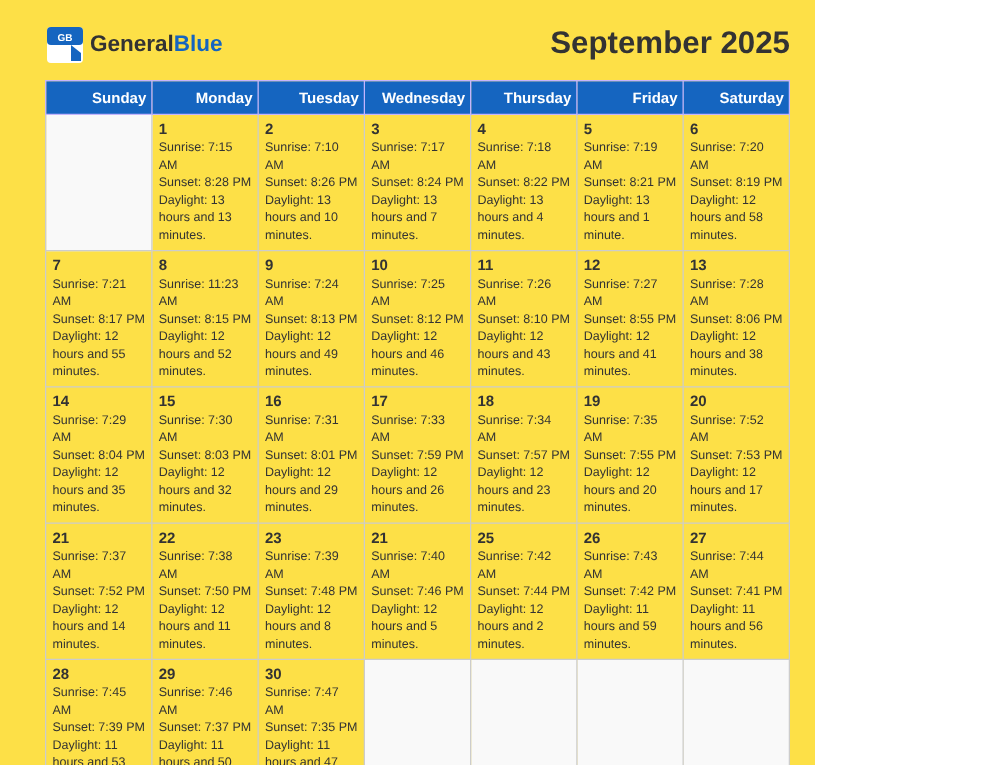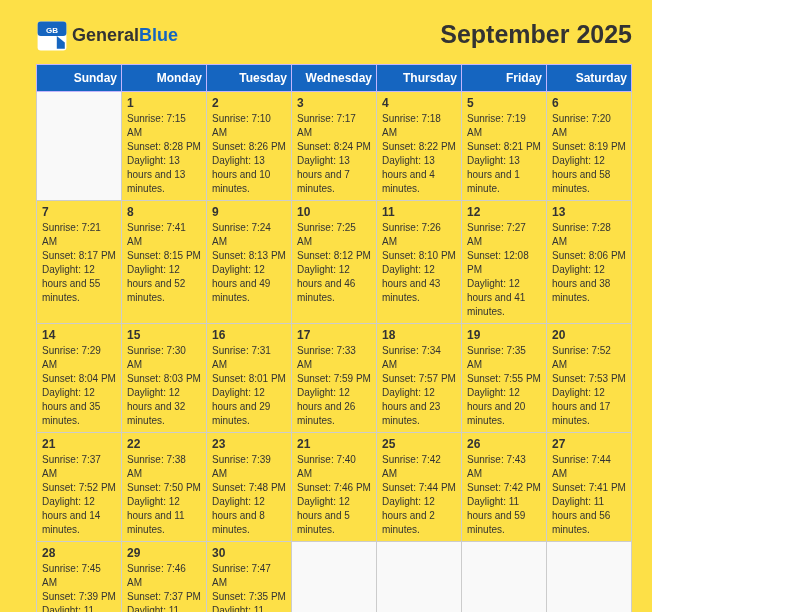--- a/index.html
+++ b/index.html
@@ -186,21 +186,21 @@
             <div class="day-number">7</div>
             <div class="day-info">
               <div>Sunrise: 7:21 AM</div>
               <div>Sunset: 8:17 PM</div>
               <div>Daylight: 12 hours and 55 minutes.</div>
             </div>
           </td>
           <td>
             <div class="day-number">8</div>
             <div class="day-info">
-              <div>Sunrise: 7:41 AM</div>
+              <div>Sunrise: 11:23 AM</div>
               <div>Sunset: 8:15 PM</div>
               <div>Daylight: 12 hours and 52 minutes.</div>
             </div>
           </td>
           <td>
             <div class="day-number">9</div>
             <div class="day-info">
               <div>Sunrise: 7:24 AM</div>
               <div>Sunset: 8:13 PM</div>
               <div>Daylight: 12 hours and 49 minutes.</div>
@@ -219,21 +219,21 @@
             <div class="day-info">
               <div>Sunrise: 7:26 AM</div>
               <div>Sunset: 8:10 PM</div>
               <div>Daylight: 12 hours and 43 minutes.</div>
             </div>
           </td>
           <td>
             <div class="day-number">12</div>
             <div class="day-info">
               <div>Sunrise: 7:27 AM</div>
-              <div>Sunset: 12:08 PM</div>
+              <div>Sunset: 8:55 PM</div>
               <div>Daylight: 12 hours and 41 minutes.</div>
             </div>
           </td>
           <td>
             <div class="day-number">13</div>
             <div class="day-info">
               <div>Sunrise: 7:28 AM</div>
               <div>Sunset: 8:06 PM</div>
               <div>Daylight: 12 hours and 38 minutes.</div>
             </div>

